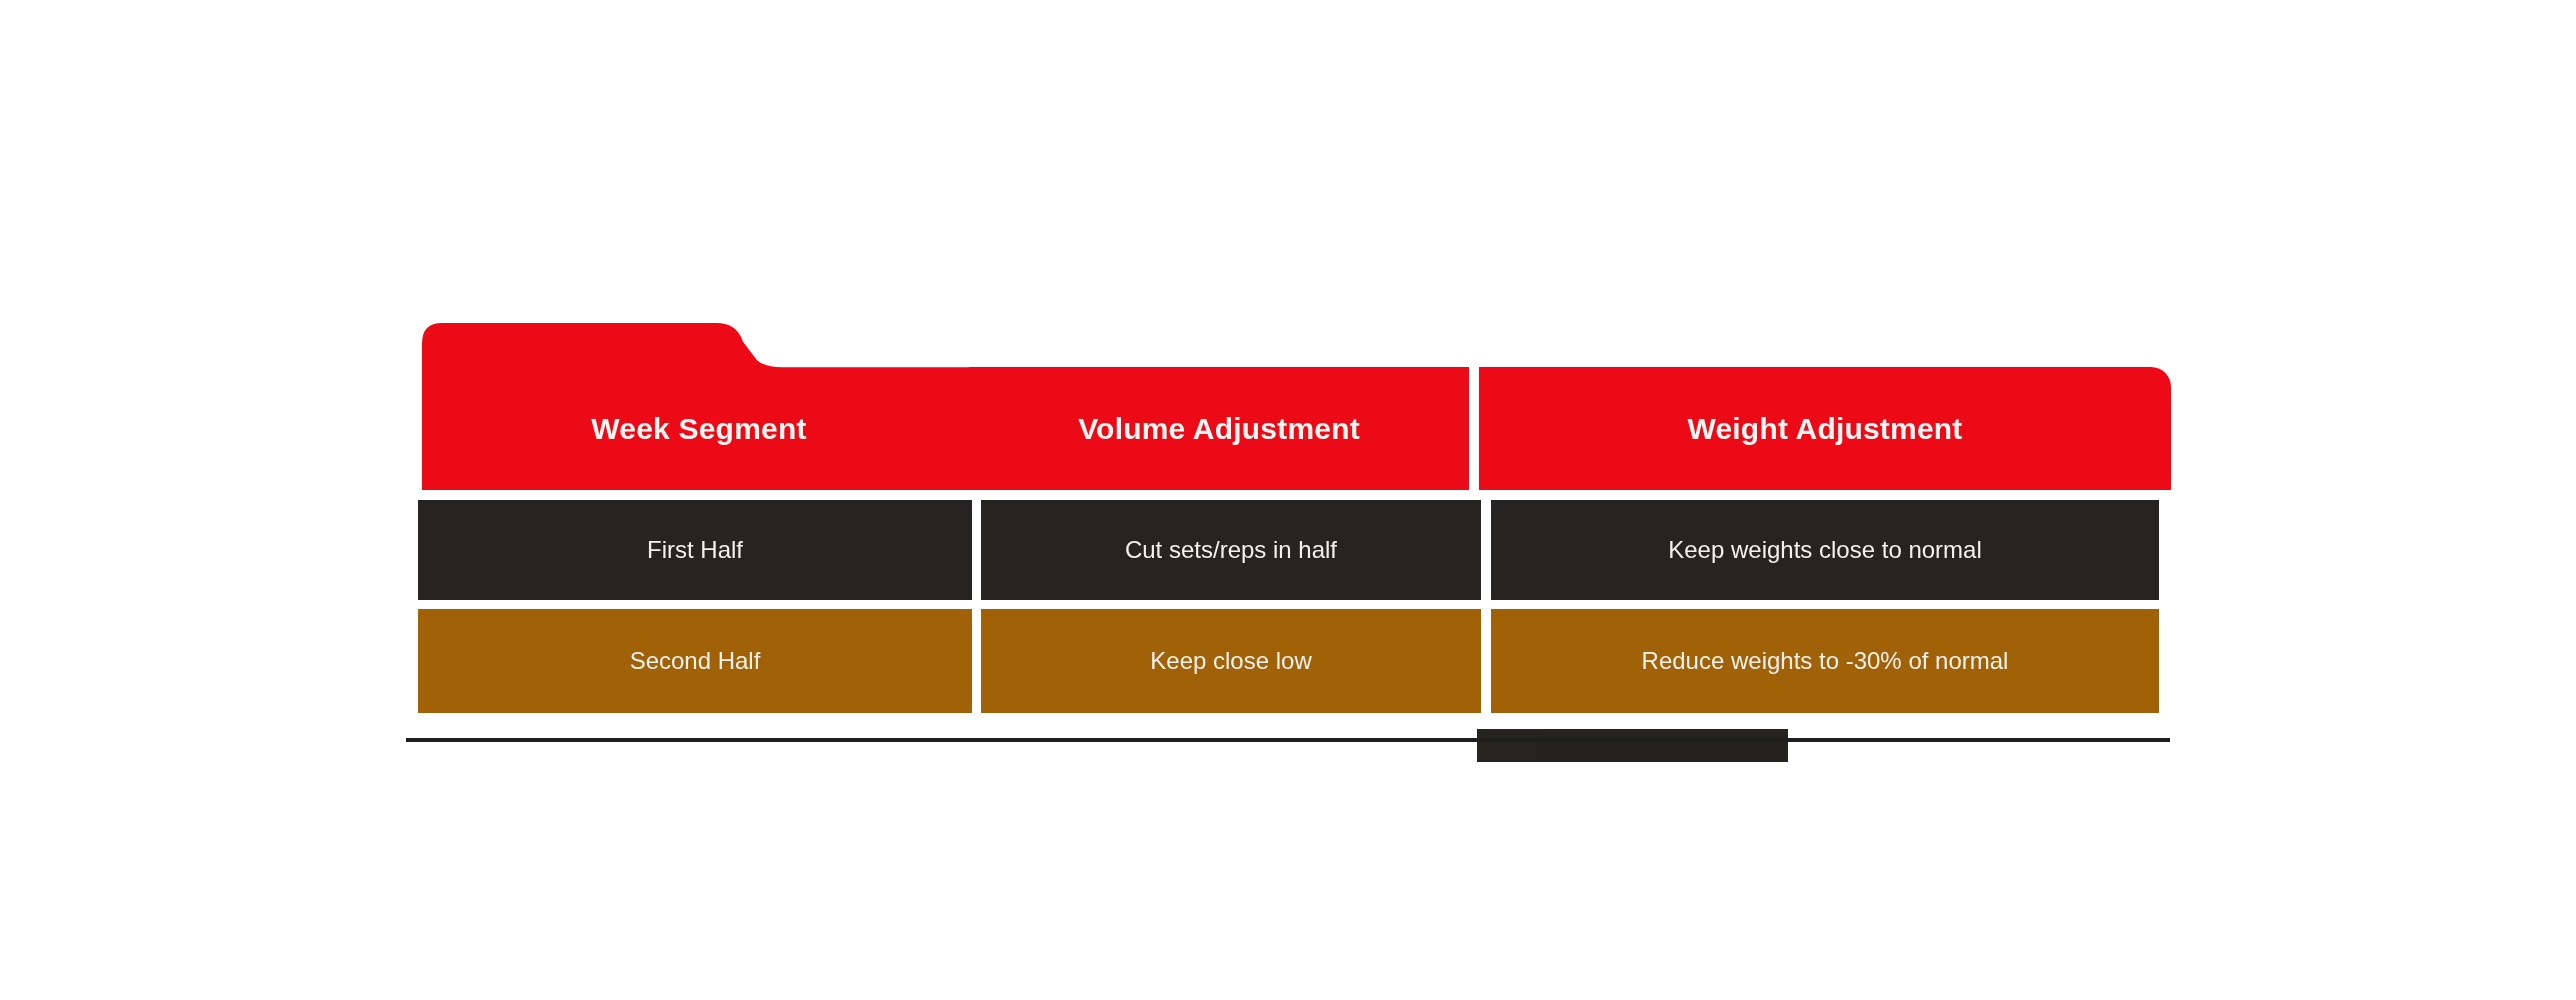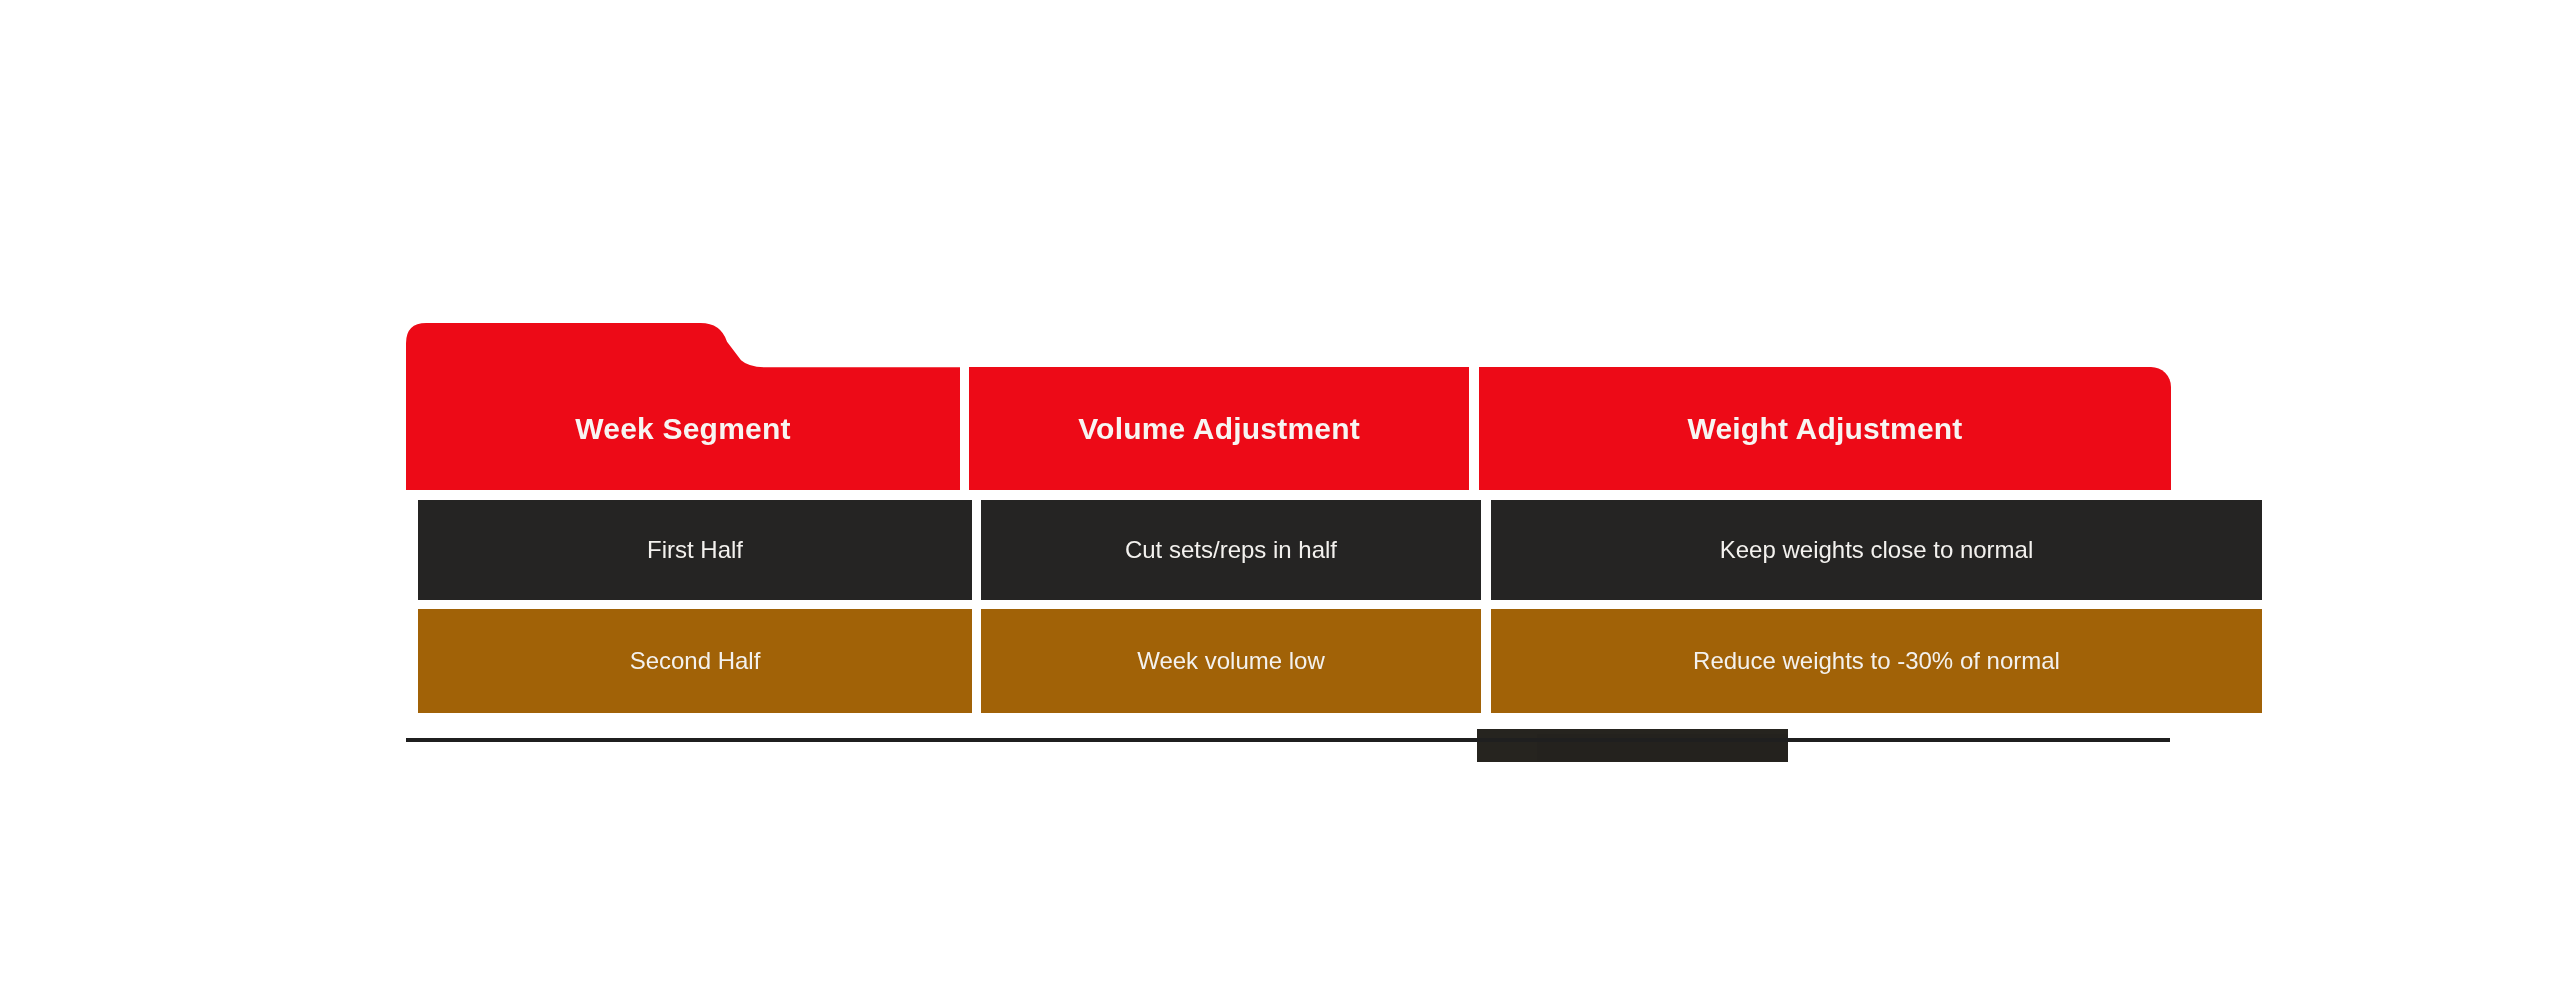--- a/index.html
+++ b/index.html
@@ -46,21 +46,21 @@
   .hcell {
     position: absolute;
     background: #ED0A17;
     display: flex;
     align-items: center;
     justify-content: center;
   }
 
   
   .hcell-1 {
-    left: 0px;
+    left: 16px;
     top: 0px;
     width: 554px;
     height: 167px;
     background: transparent;
   }
   .hcell-1 .tab-shape {
     position: absolute;
     left: 0;
     top: 0;
     width: 554px;
@@ -115,21 +115,21 @@
 
   .bcell {
     position: absolute;
     display: flex;
     align-items: center;
     justify-content: center;
     height: 100%;
   }
   .bcell.c1 { left: 0px;    width: 554px; }
   .bcell.c2 { left: 563px;  width: 500px; }
-  .bcell.c3 { left: 1073px; width: 771px; }
+  .bcell.c3 { left: 1073px; width: 668px; }
 
   .row-dark  .bcell { background: #252423; }
   .row-light .bcell { background: #a16207; }
 
   .bcell-text {
     color: #F3F1EE;
     font-size: 24px;
     font-weight: normal;
     white-space: nowrap;
   }
@@ -207,21 +207,21 @@
       <div class="bcell c3">
         <span class="bcell-text">Keep weights close to normal</span>
       </div>
     </div>
 
     <div class="body-row r2 row-light">
       <div class="bcell c1">
         <span class="bcell-text">Second Half</span>
       </div>
       <div class="bcell c2">
-        <span class="bcell-text">Week volume low</span>
+        <span class="bcell-text">Keep close low</span>
       </div>
       <div class="bcell c3">
         <span class="bcell-text">Reduce weights to -30% of normal</span>
       </div>
     </div>
 
     <div class="footer-block"></div>
     <div class="footer-block-2"></div>
     <div class="footer-rule"></div>
 

